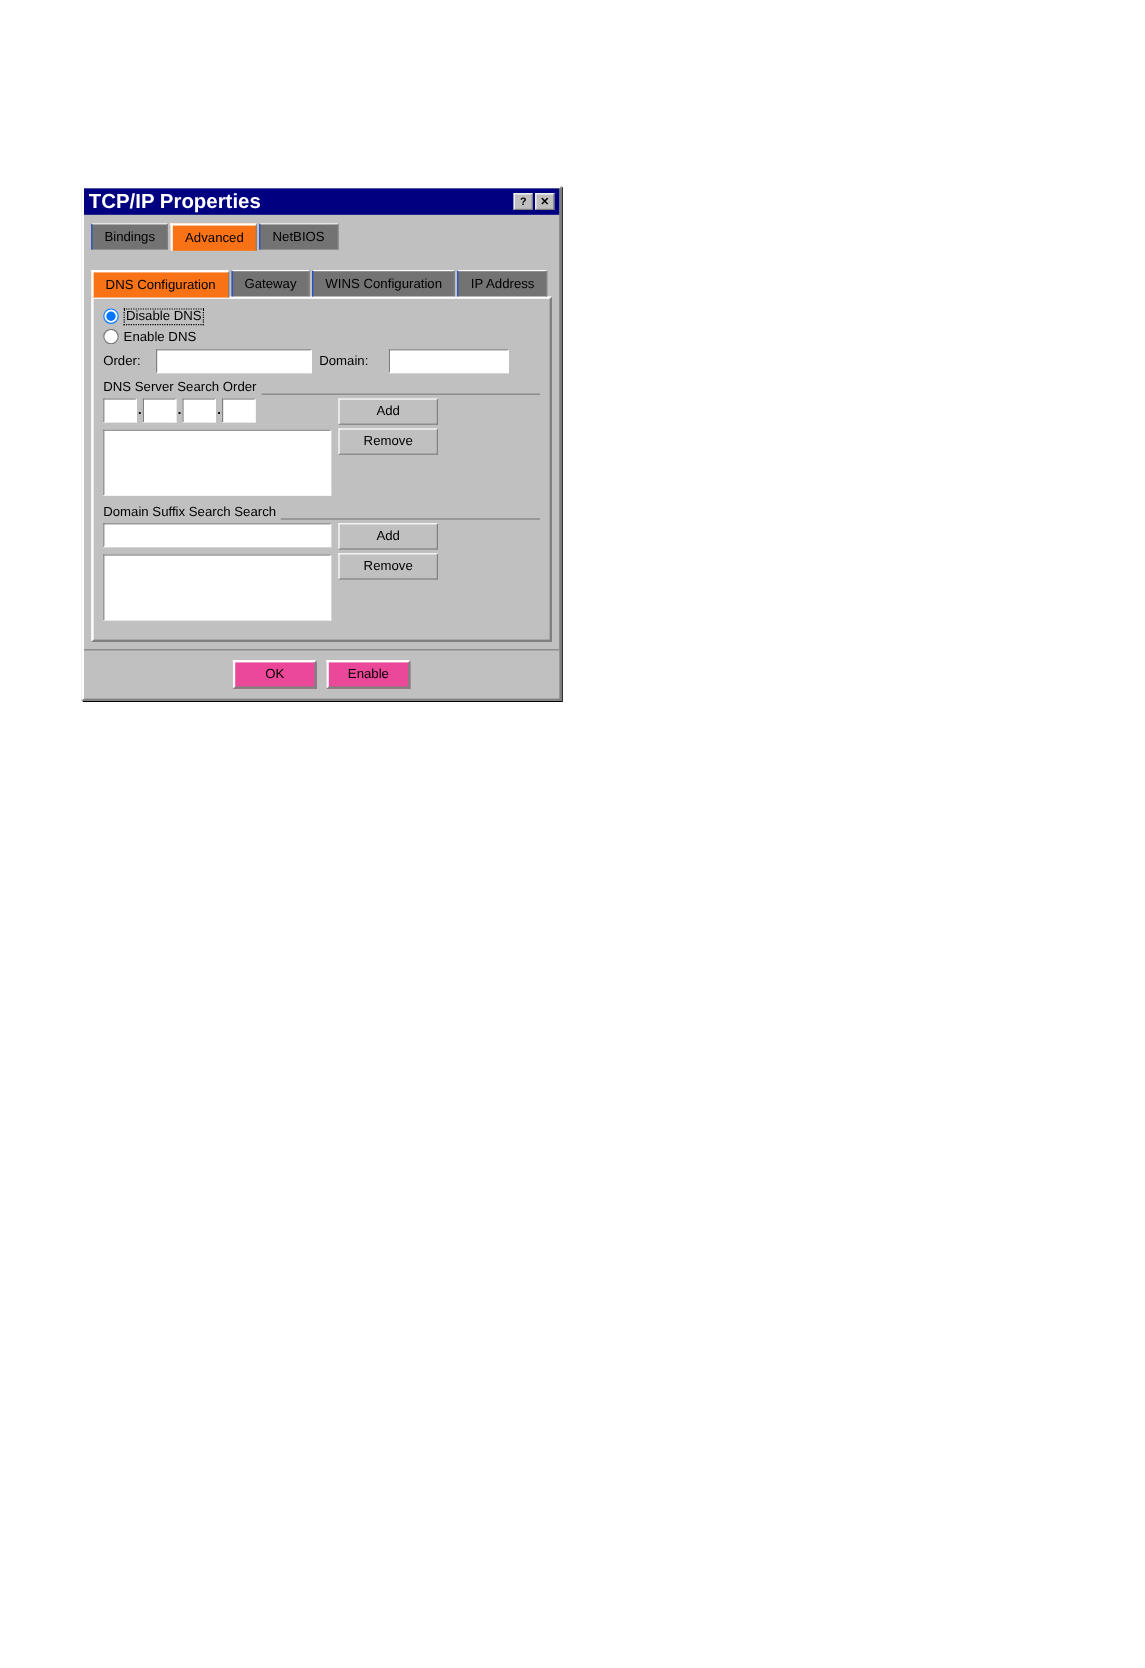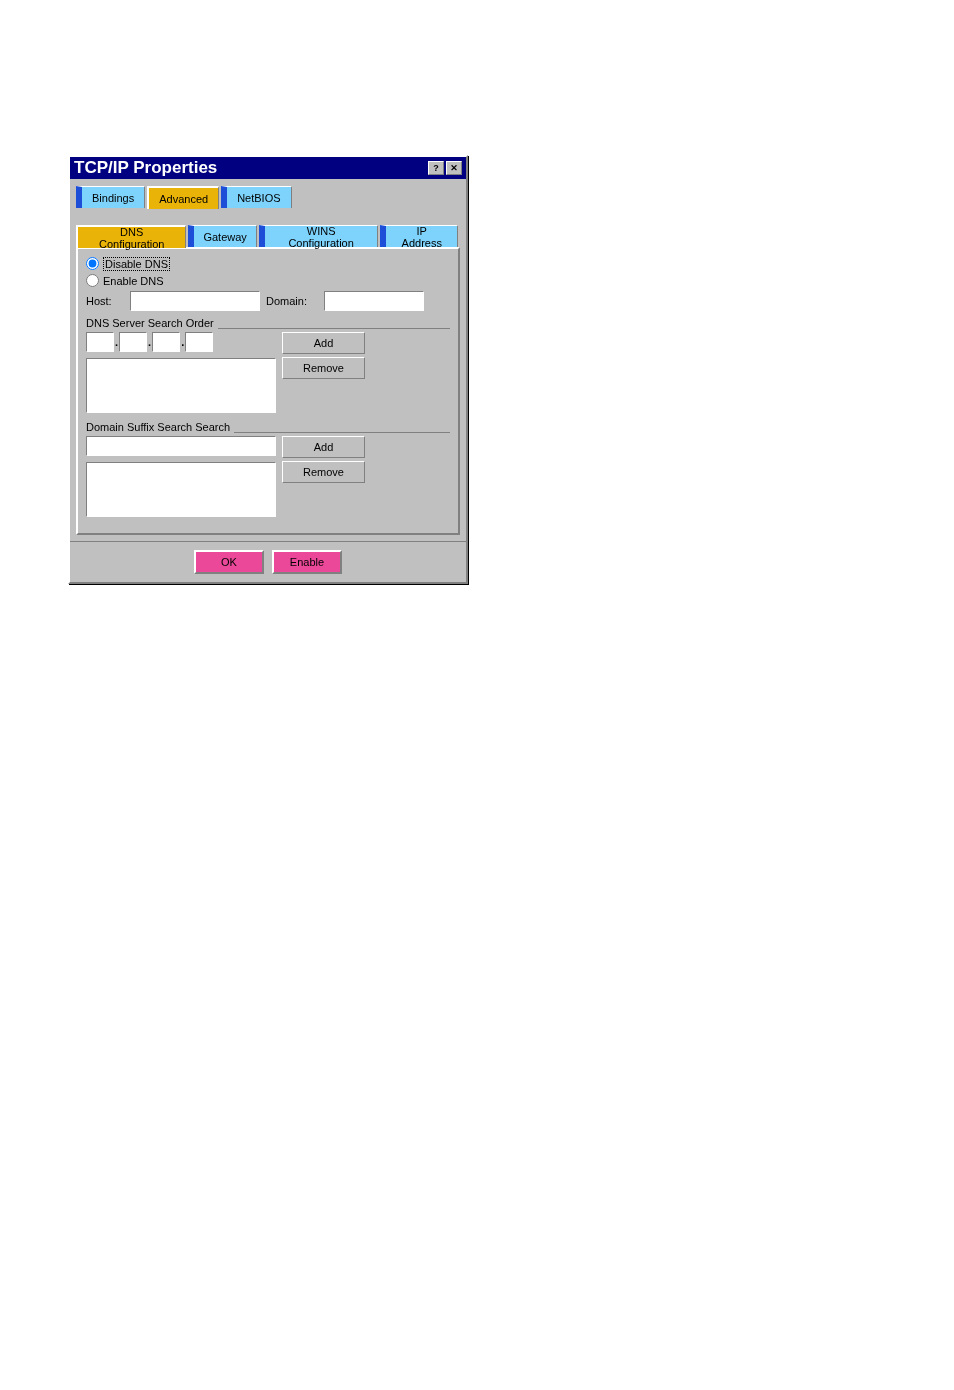--- a/index.html
+++ b/index.html
@@ -68,37 +68,37 @@
       cursor: pointer;
       color: #000;
     }
 
     .dialog-content {
       padding: 6px;
     }
 
     .tab {
       padding: 3px 10px;
-      background: #7dd3fc;
+      background: #737373;
       border-top: 1px solid #ffffff;
-      border-left: 6px solid #1d4ed8;
+      border-left: 1px solid #1d4ed8;
       border-right: 1px solid #808080;
       font-size: 11px;
       cursor: pointer;
       min-width: 60px;
       text-align: center;
       margin-right: 2px;
       height: 22px;
       display: flex;
       align-items: center;
       justify-content: center;
     }
 
     .tab.active {
-      background: #eab308;
+      background: #f97316;
       border-top: 2px solid #ffffff;
       border-left: 2px solid #ffffff;
       border-right: 1px solid #808080;
       border-bottom: none;
       z-index: 2;
       position: relative;
       bottom: -1px;
       height: 23px;
     }
 
@@ -315,21 +315,21 @@
           <span class="disable-dns-label">Disable DNS</span>
         </span>
       </div>
 
       <div class="radio-row">
         <input type="radio" name="dns" class="radio-input" style="">
         <span class="radio-label">Enable DNS</span>
       </div>
 
       <div class="field-row" style="margin-top: 4px;">
-        <span class="field-label">Host:</span>
+        <span class="field-label">Order:</span>
         <input type="text" class="field-input host-input" value="" style="">
         <span class="field-label" style="min-width:52px;">Domain:</span>
         <input type="text" class="field-input domain-input" value="" style="">
       </div>
 
       <div class="dns-section">
         <div class="section-label">
           <span>DNS Server Search Order</span>
           <div class="section-line"></div>
         </div>

